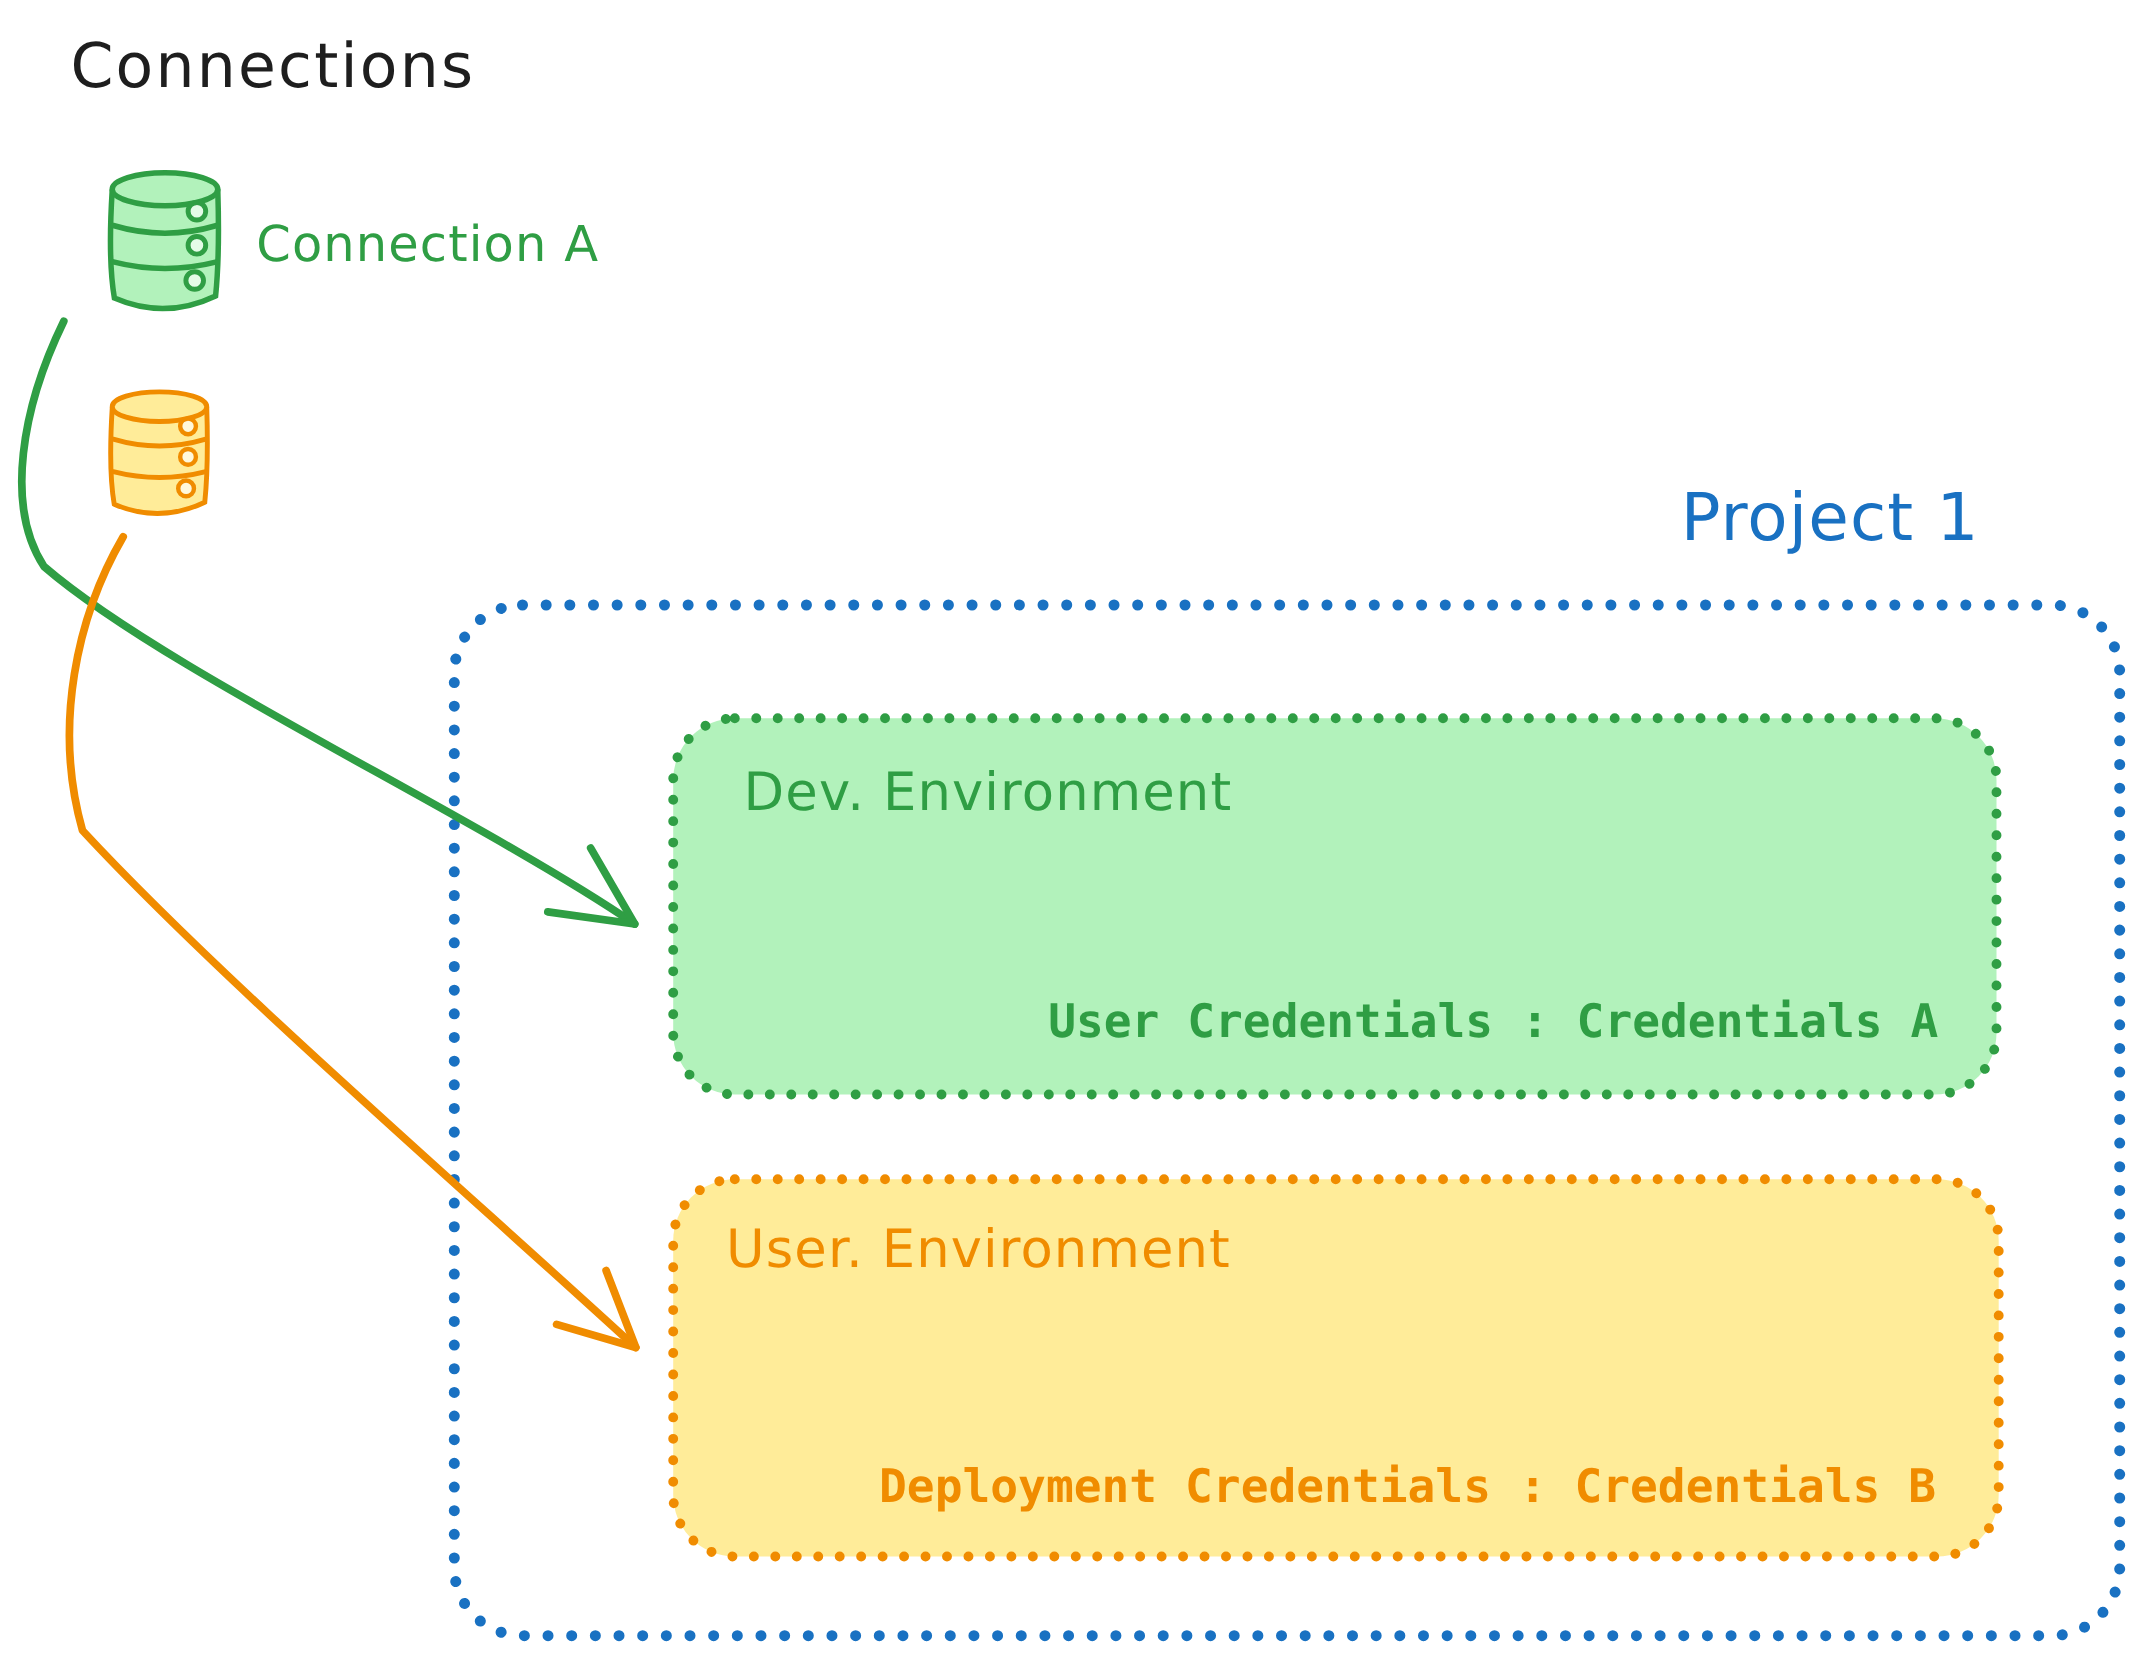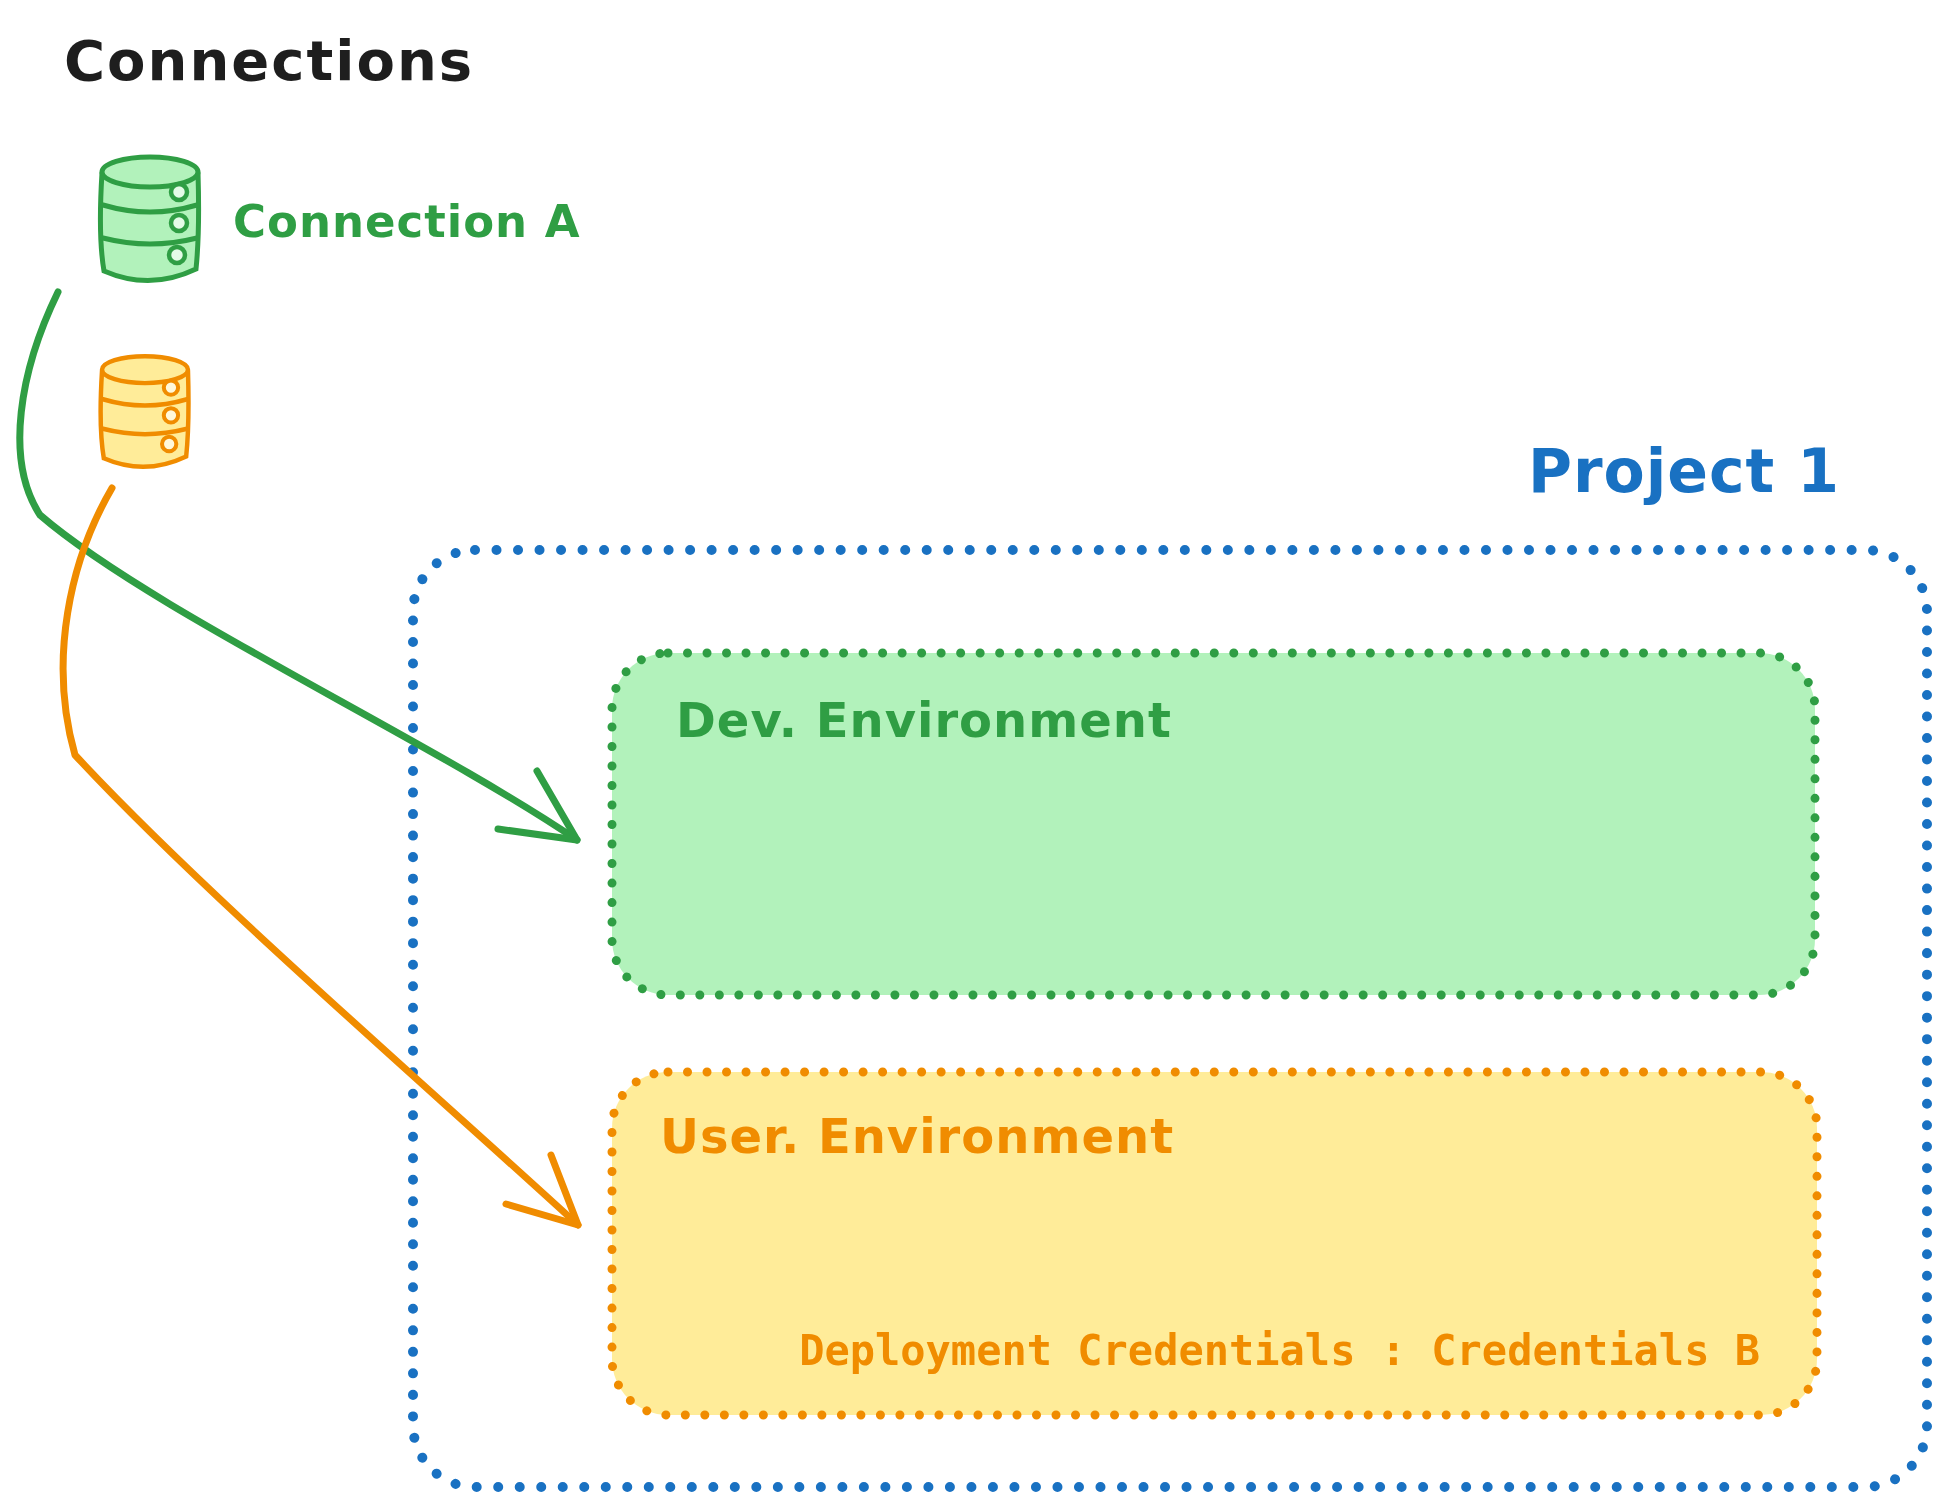--- a/index.html
+++ b/index.html
@@ -16,21 +16,21 @@
     position:relative;
     width:1948px;
     height:1506px;
     background:var(--canvas,#ffffff);
     overflow:hidden;
     font-family:"DejaVu Sans", sans-serif;
     color:var(--ink,#1e1e1e);
   }
   .abs{position:absolute;}
   .shapes-layer{position:absolute;left:0;top:0;width:1948px;height:1506px;pointer-events:none;}
-  .hand{font-weight:bold;letter-spacing:1px;}
+  .hand{font-weight:normal;letter-spacing:1px;}
   .mono{font-family:"DejaVu Sans Mono", monospace;font-weight:bold;}
 
   .connections-title{left:64px;top:28px;font-size:56px;color:var(--ink,#1e1e1e);letter-spacing:2px;}
   .project-title{left:1528px;top:436px;font-size:60px;color:var(--blue,#1971c2);}
 
   .conn-item{display:flex;align-items:center;gap:26px;}
   .conn-item-a{left:93px;top:150px;}
   .conn-item-b{left:90px;top:350px;}
   .conn-label{font-size:45px;line-height:1.1;}
   .conn-label-a{color:var(--green,#2f9e44);}
@@ -91,17 +91,18 @@
       <path d="M10 88 Q57 100 104 88" fill="none" style="stroke:var(--orange,#f08c00)" stroke-width="5" stroke-linecap="round"></path>
       <circle cx="86" cy="42" r="8" fill="#ffffff" fill-opacity="0.65" style="stroke:var(--orange,#f08c00)" stroke-width="4.5"></circle>
       <circle cx="86" cy="73" r="8" fill="#ffffff" fill-opacity="0.65" style="stroke:var(--orange,#f08c00)" stroke-width="4.5"></circle>
       <circle cx="84" cy="105" r="8" fill="#ffffff" fill-opacity="0.65" style="stroke:var(--orange,#f08c00)" stroke-width="4.5"></circle>
     </svg>
   </div>
 
   <div class="abs hand project-title">Project 1</div>
 
   <div class="abs hand env-title dev-env-title">Dev. Environment</div>
+  <div class="abs mono cred-line dev-env-cred">User Credentials : Credentials A</div>
 
   <div class="abs hand env-title prod-env-title">User. Environment</div>
   <div class="abs mono cred-line prod-env-cred">Deployment Credentials : Credentials B</div>
 
 </div>
 
 </body></html>

